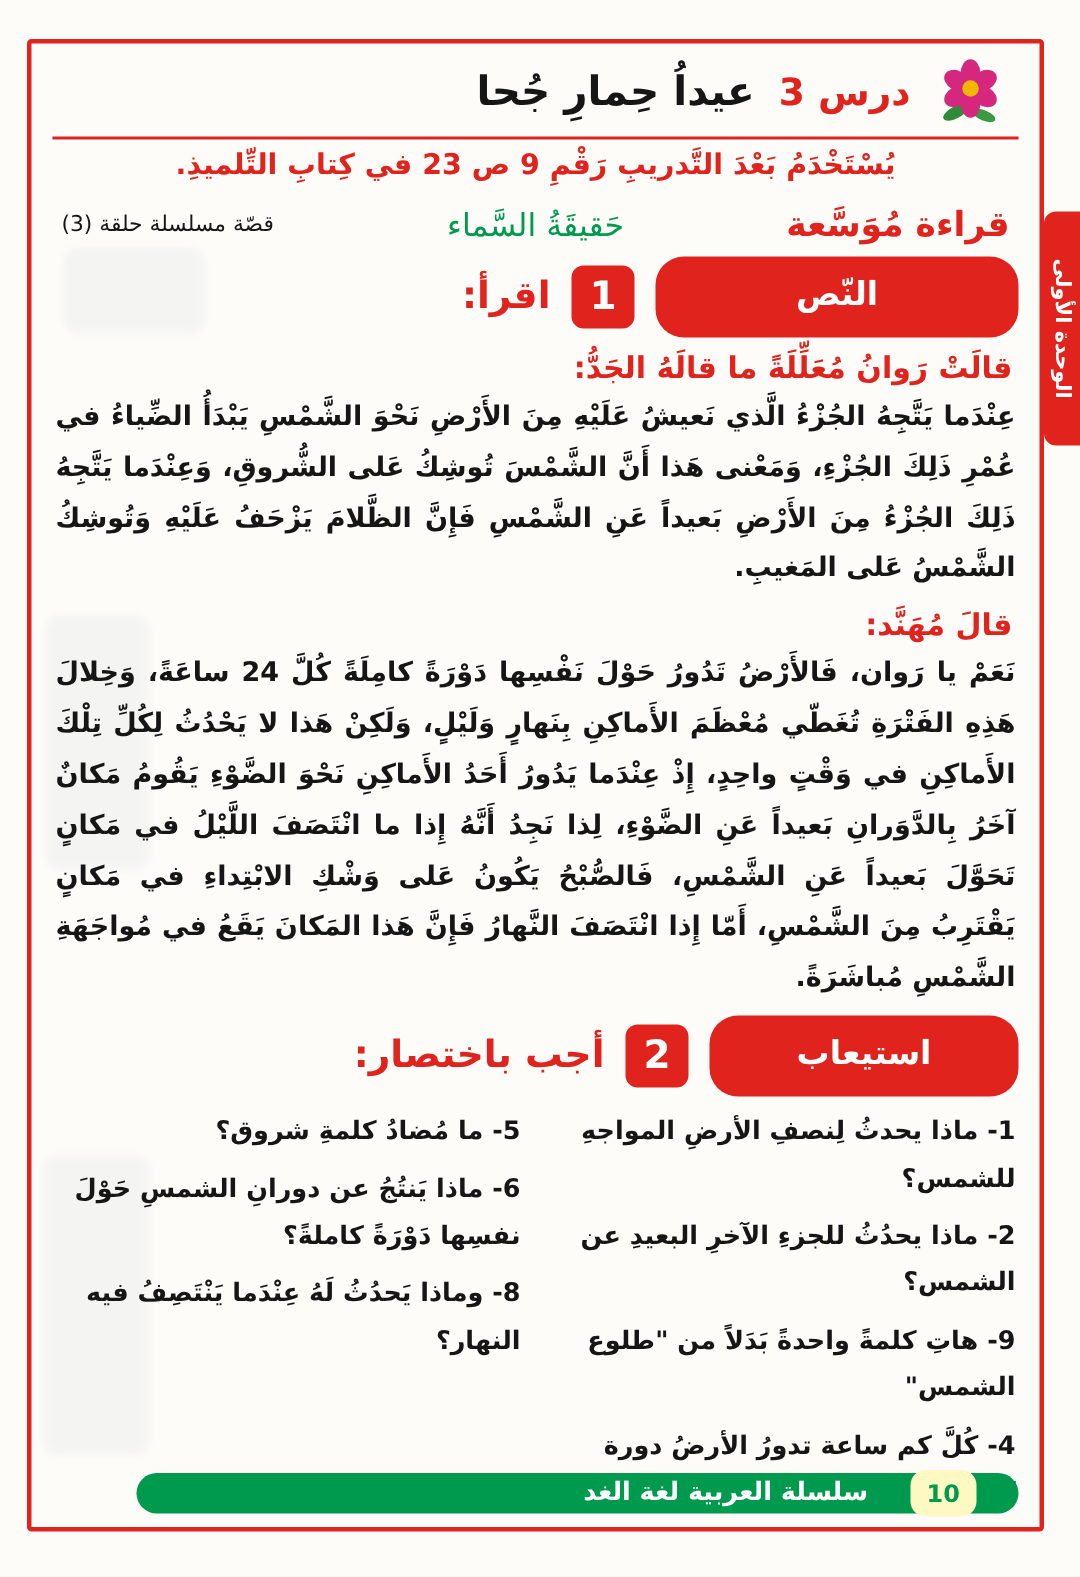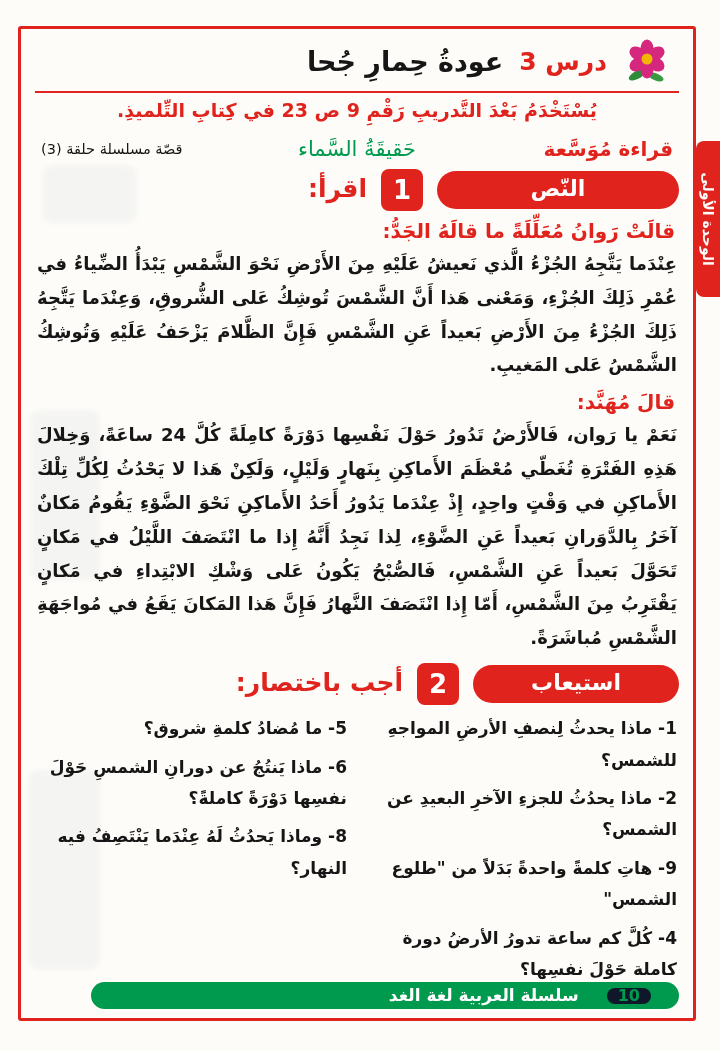--- a/index.html
+++ b/index.html
@@ -65,33 +65,33 @@
     font-size:19px;
     text-align:center;
     margin:2px 0 16px;
   }
   .meta-row {
     display:grid;
     grid-template-columns:1fr auto 1fr;
     align-items:center;
     margin:2px 6px 8px;
   }
-  .reading-type { justify-self:start; color:var(--red); font-size:20px; font-weight:bold; }
+  .reading-type { justify-self:start; color:var(--red); font-size:23px; font-weight:bold; }
   .story-title  { justify-self:center; color:var(--green); font-size:21px; font-weight:normal; }
   .episode-note { justify-self:end; color:var(--ink); font-size:14.5px; font-weight:normal; }
   .section-row {
     display:flex;
     align-items:center;
     gap:14px;
     margin:8px 0 6px;
   }
   .section-bar {
     background:var(--red);
     color:#fff;
-    height:38px;
+    height:54px;
     border-radius:19px;
     display:flex;
     align-items:center;
     justify-content:center;
     font-size:22px;
     font-weight:bold;
     padding:0 10px 3px;
   }
   .bar-1 { width:242px; }
   .bar-2 { width:206px; }
@@ -142,27 +142,27 @@
     bottom:9px; right:14px; left:70px;
     height:27px;
     background:var(--green);
     border-radius:14px;
     display:flex;
     align-items:center;
     gap:28px;
     padding:0 28px;
   }
   .page-pill {
-    background:#0f172a;
+    background:#fef9c3;
     color:var(--green);
     font-size:16px;
     font-weight:bold;
     border-radius:10px;
     padding:0 11px;
-    height:16px;
+    height:31px;
     display:flex; align-items:center;
     flex:0 0 auto;
   }
   .series { color:#fff; font-size:17px; font-weight:bold; padding-bottom:2px; }
   .side-tab {
     position:absolute;
     top:141px; right:0;
     width:24px; height:156px;
     background:var(--red);
     border-radius:8px 0 0 8px;
@@ -210,21 +210,21 @@
                 <ellipse cx="24" cy="11.5" rx="6.5" ry="9"></ellipse>
               </g>
             <g transform="rotate(300 24 22)">
                 <ellipse cx="24" cy="11.5" rx="6.5" ry="9"></ellipse>
               </g>
           </g>
           <circle cx="24" cy="22" r="5.5" fill="#f2b705"></circle>
         </svg>
       </span>
       <span class="lesson-num">درس 3</span>
-      <h1 class="lesson-title">عودةُ حِمارِ جُحا</h1>
+      <h1 class="lesson-title">عيداُ حِمارِ جُحا</h1>
     </header>
 
     <div class="red-rule"></div>
 
     <div class="usage-note">يُسْتَخْدَمُ بَعْدَ التَّدريبِ رَقْمِ 9 ص 23 في كِتابِ التِّلميذِ.</div>
 
     <div class="meta-row">
       <span class="reading-type">قراءة مُوَسَّعة</span>
       <span class="story-title">حَقيقَةُ السَّماء</span>
       <span class="episode-note">قصّة مسلسلة حلقة (3)</span>

